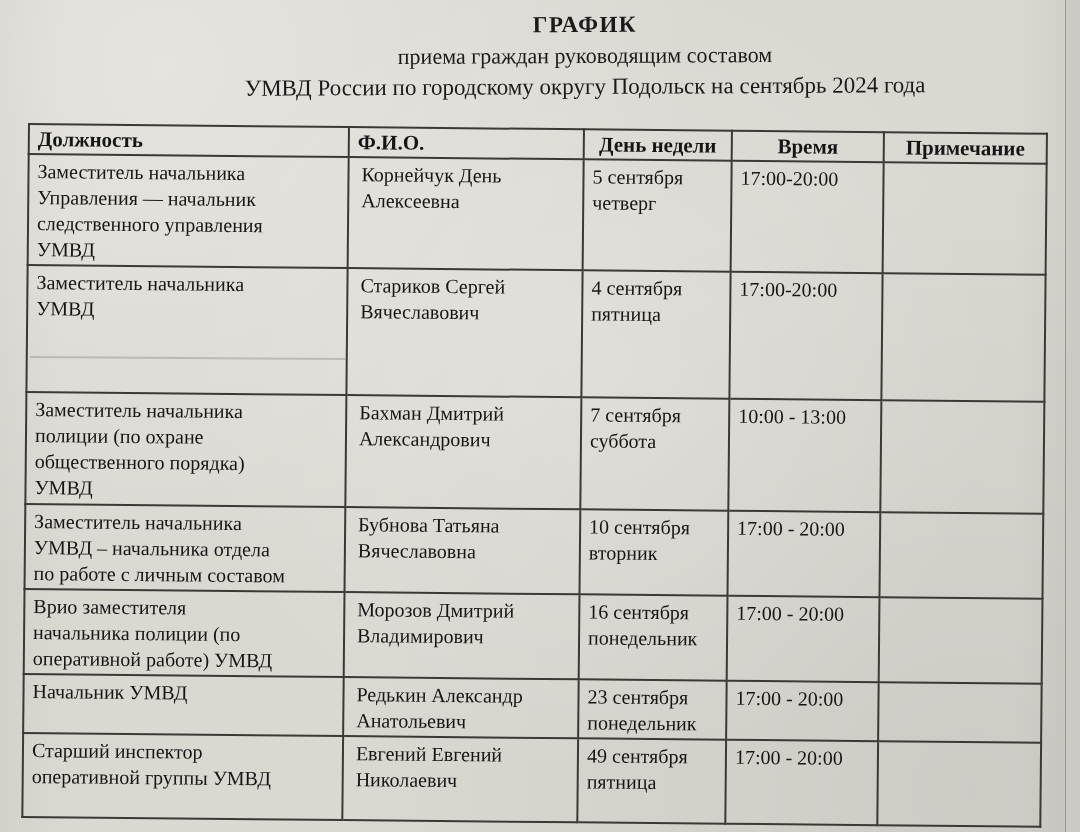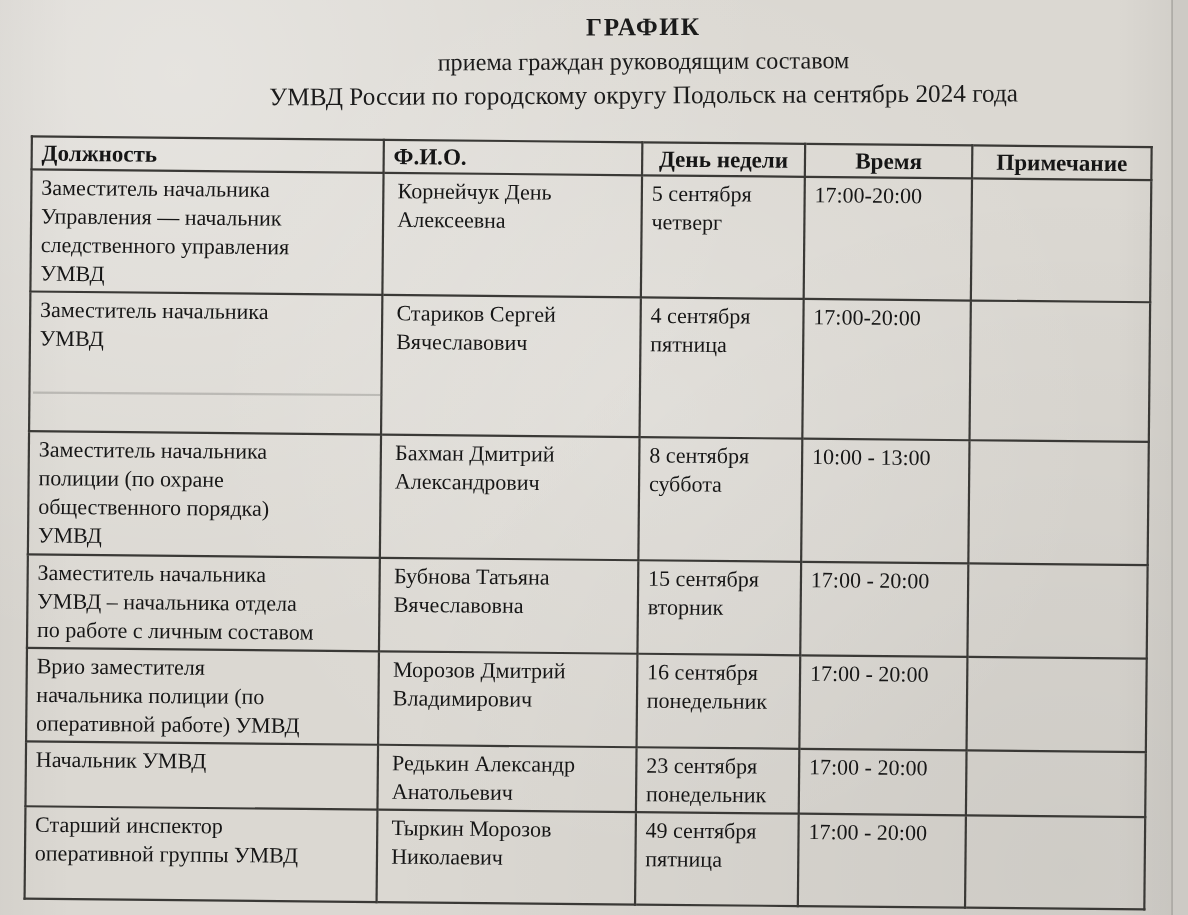--- a/index.html
+++ b/index.html
@@ -105,32 +105,32 @@
     <td class="c-time"><span class="cell-text">17:00-20:00</span></td>
     <td class="c-note"><span class="cell-text"></span></td>
   </tr>
       <tr style="height: 112px;">
     <td class="c-pos"><span class="cell-text">Заместитель начальника
 полиции (по охране
 общественного порядка)
 УМВД</span></td>
     <td class="c-name"><span class="cell-text">Бахман Дмитрий
 Александрович</span></td>
-    <td class="c-day"><span class="cell-text">8 сентября
+    <td class="c-day"><span class="cell-text">7 сентября
 суббота</span></td>
     <td class="c-time"><span class="cell-text">10:00 - 13:00</span></td>
     <td class="c-note"><span class="cell-text"></span></td>
   </tr>
       <tr style="height: 78px;">
     <td class="c-pos"><span class="cell-text">Заместитель начальника
 УМВД – начальника отдела
 по работе с личным составом</span></td>
     <td class="c-name"><span class="cell-text">Бубнова Татьяна
 Вячеславовна</span></td>
-    <td class="c-day"><span class="cell-text">15 сентября
+    <td class="c-day"><span class="cell-text">10 сентября
 вторник</span></td>
     <td class="c-time"><span class="cell-text">17:00 - 20:00</span></td>
     <td class="c-note"><span class="cell-text"></span></td>
   </tr>
       <tr style="height: 78px;">
     <td class="c-pos"><span class="cell-text">Врио заместителя
 начальника полиции (по
 оперативной работе) УМВД</span></td>
     <td class="c-name"><span class="cell-text">Морозов Дмитрий
 Владимирович</span></td>
@@ -144,21 +144,21 @@
     <td class="c-name"><span class="cell-text">Редькин Александр
 Анатольевич</span></td>
     <td class="c-day"><span class="cell-text">23 сентября
 понедельник</span></td>
     <td class="c-time"><span class="cell-text">17:00 - 20:00</span></td>
     <td class="c-note"><span class="cell-text"></span></td>
   </tr>
       <tr style="height: 84px;">
     <td class="c-pos"><span class="cell-text">Старший инспектор
 оперативной группы УМВД</span></td>
-    <td class="c-name"><span class="cell-text">Тыркин Морозов
+    <td class="c-name"><span class="cell-text">Евгений Евгений
 Николаевич</span></td>
     <td class="c-day"><span class="cell-text">49 сентября
 пятница</span></td>
     <td class="c-time"><span class="cell-text">17:00 - 20:00</span></td>
     <td class="c-note"><span class="cell-text"></span></td>
   </tr>
     </tbody>
 </table>
 
 <div class="artifact-line"></div>

